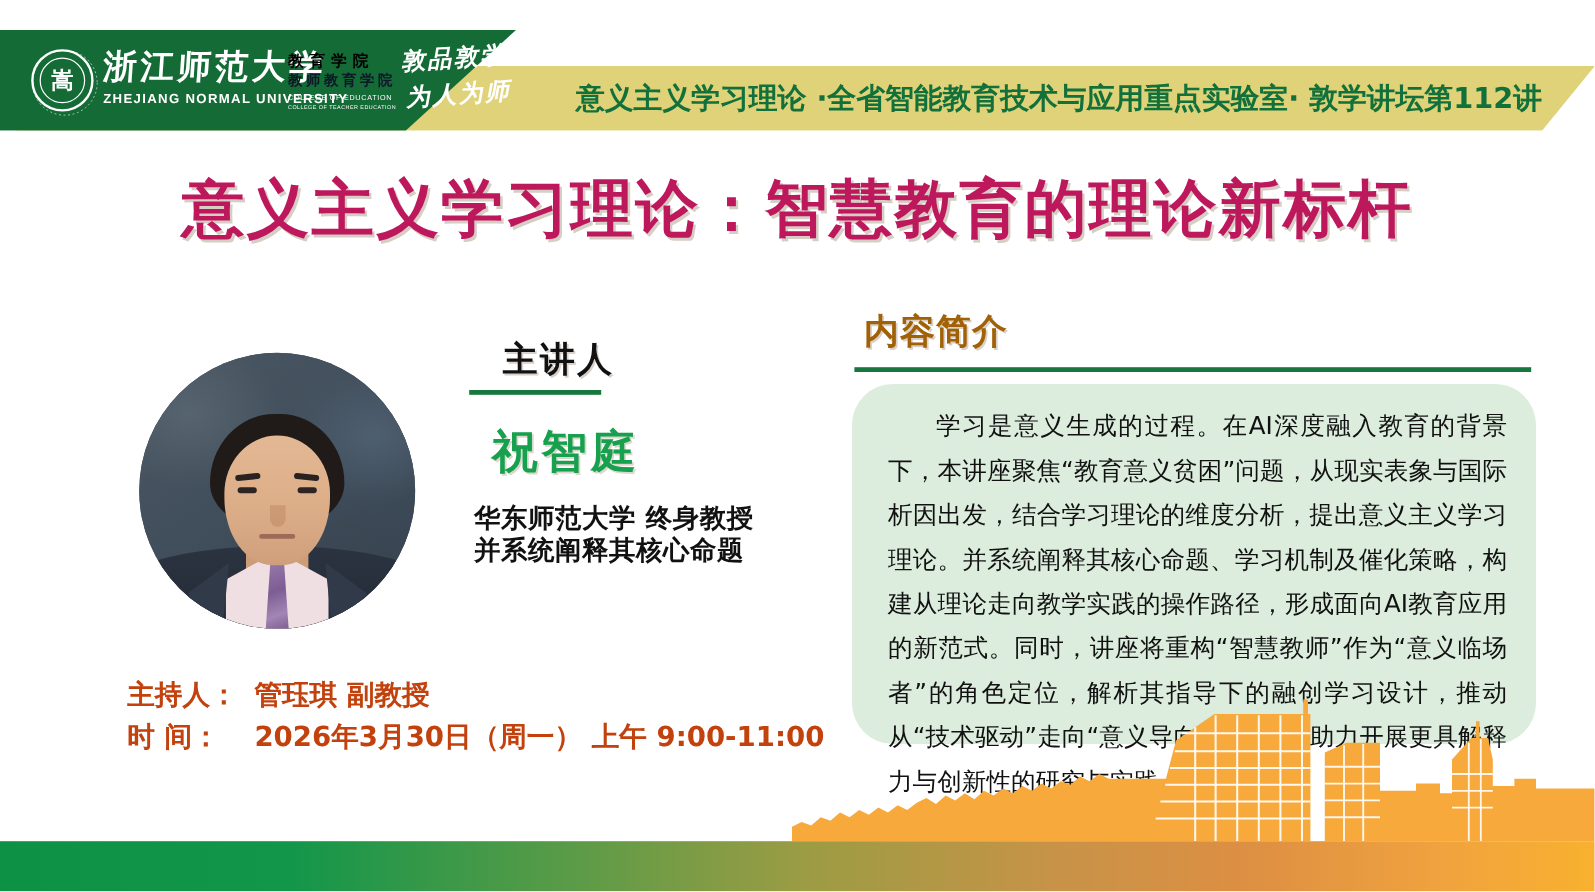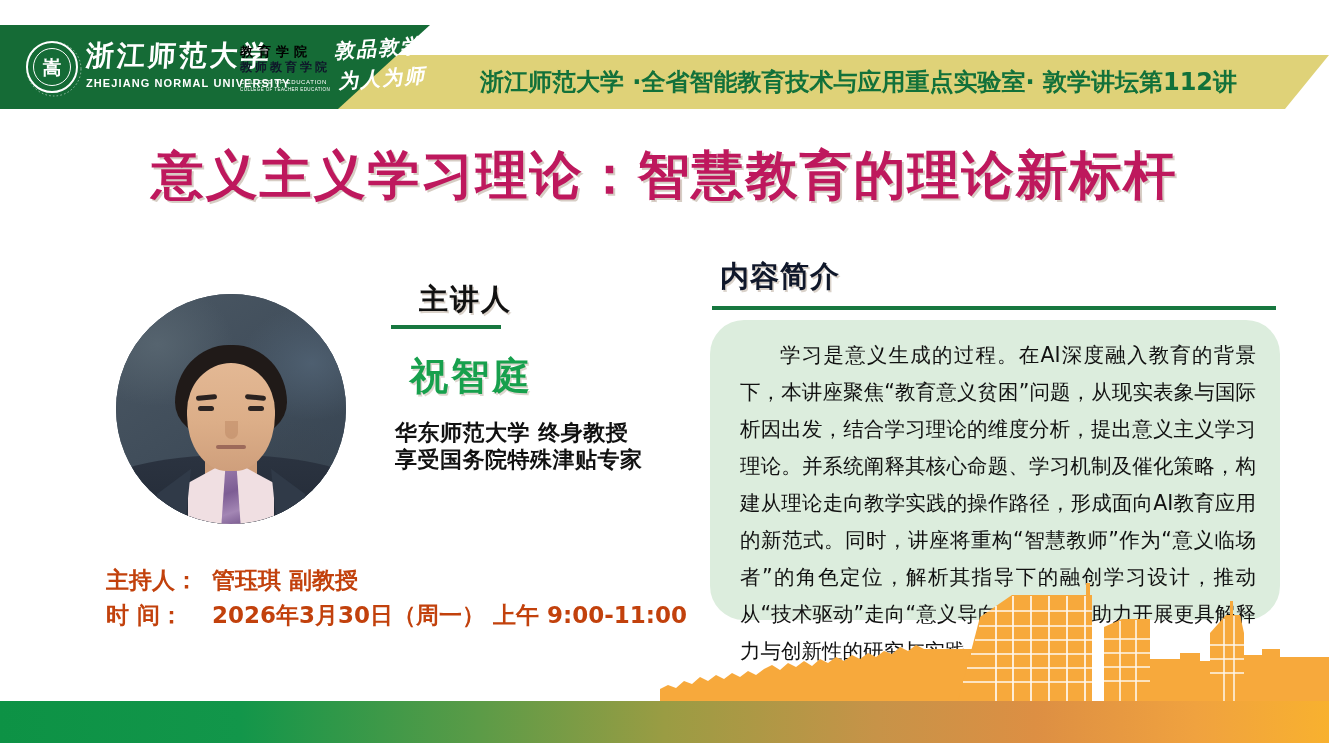--- a/index.html
+++ b/index.html
@@ -218,21 +218,21 @@
     color:#c2410c; font-size:23px; font-weight:bold; line-height:35px;
     white-space:nowrap;
     font-family:"DejaVu Sans",sans-serif;
   }
   .details .row{ display:block; }
   .details .lbl{ display:inline-block; min-width:98px; }
 
   
   .abs-head{
     position:absolute; left:720px; top:262px;
-    color:#0f172a; font-size:29px; font-weight:bold; letter-spacing:1px;
+    color:#a16207; font-size:29px; font-weight:bold; letter-spacing:1px;
     line-height:1; white-space:nowrap;
     font-family:"DejaVu Sans",sans-serif;
     text-shadow:1.5px 1.5px 0 rgba(120,90,60,.28);
   }
   .abs-rule{
     position:absolute; left:712px; top:306px; width:564px; height:4px; background:#17773f;
   }
   .abs-box{
     position:absolute; left:710px; top:320px; width:570px; height:300px;
     background:#dceddd; border-radius:34px;
@@ -276,21 +276,21 @@
     <div class="uni-en">ZHEJIANG NORMAL UNIVERSITY</div>
 
     <div class="uni-sub1">教育学院</div>
     <div class="uni-sub2">教师教育学院</div>
     <div class="uni-sub-en1">COLLEGE OF EDUCATION</div>
     <div class="uni-sub-en2">COLLEGE OF TEACHER EDUCATION</div>
 
     <div class="motto1">敦品敦学</div>
     <div class="motto2">为人为师</div>
 
-    <div class="banner-text">浙江师范大学 ·全省智能教育技术与应用重点实验室·  敦学讲坛第112讲</div>
+    <div class="banner-text">意义主义学习理论 ·全省智能教育技术与应用重点实验室·  敦学讲坛第112讲</div>
   </div>
 
   <div class="main-title">意义主义学习理论：智慧教育的理论新标杆</div>
 
   <div class="portrait">
     <div class="bg"></div>
     <div class="suit"></div>
     <div class="neck"></div>
     <div class="shirt"></div>
     <div class="lapel-l"></div>
@@ -304,21 +304,21 @@
     <div class="eye-r"></div>
     <div class="nose"></div>
     <div class="mouth"></div>
   </div>
 
   <div class="spk-label">主讲人</div>
   <div class="spk-rule"></div>
   <div class="spk-name">祝智庭</div>
   <div class="spk-affil">
     <div>华东师范大学 终身教授</div>
-    <div>享受国务院特殊津贴专家</div>
+    <div>并系统阐释其核心命题</div>
   </div>
 
   <div class="details">
     <span class="row">
       <span class="lbl">主持人：</span>
       <span>管珏琪 副教授</span>
     </span>
     <span class="row">
       <span class="lbl">时    间：</span>
       <span>2026年3月30日（周一） 上午 9:00-11:00</span>

